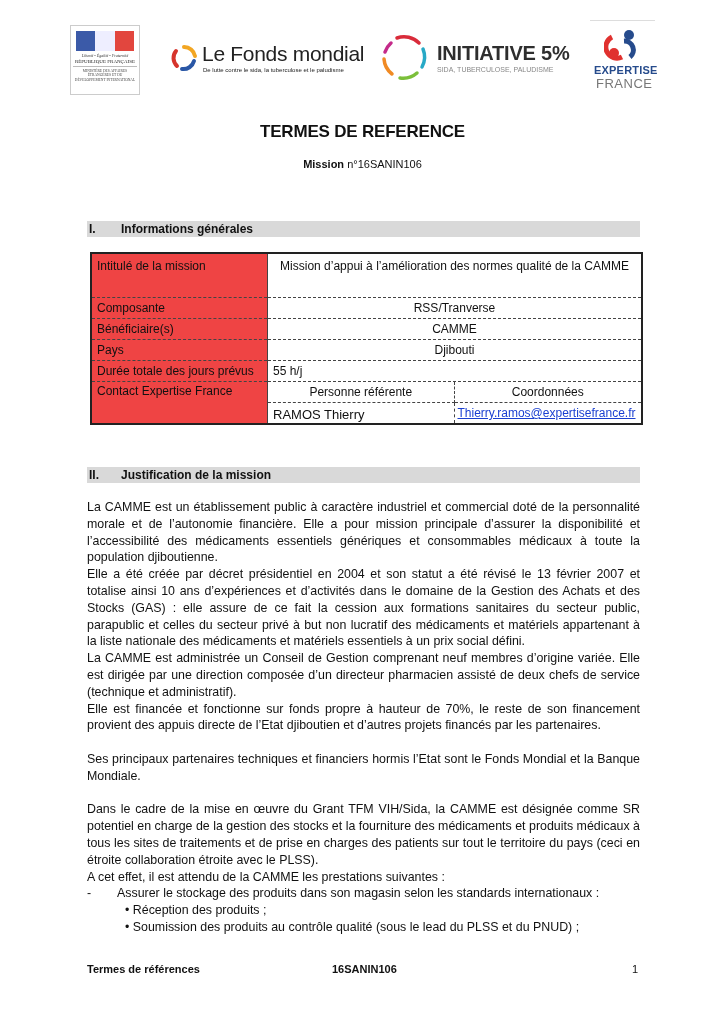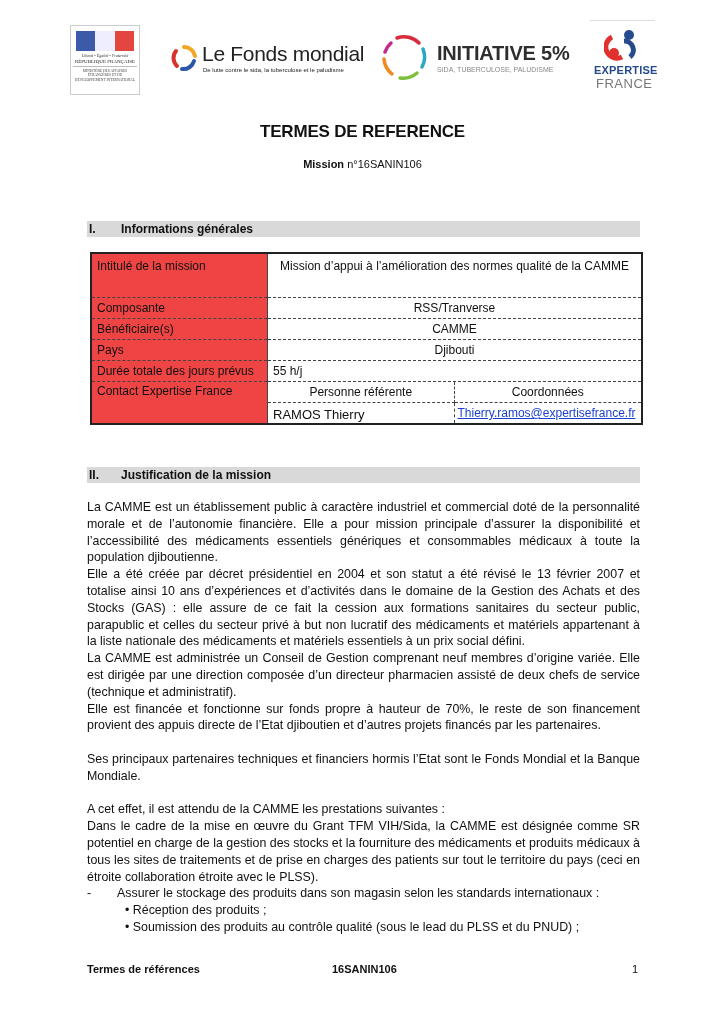--- a/index.html
+++ b/index.html
@@ -176,22 +176,22 @@
   </div>
 
   <div class="body-text" style="top:499px;">
     <p>La CAMME est un établissement public à caractère industriel et commercial doté de la personnalité morale et de l’autonomie financière. Elle a pour mission principale d’assurer la disponibilité et l’accessibilité des médicaments essentiels génériques et consommables médicaux à toute la population djiboutienne.</p>
     <p>Elle a été créée par décret présidentiel en 2004 et son statut a été révisé le 13 février 2007 et totalise ainsi 10 ans d’expériences et d’activités dans le domaine de la Gestion des Achats et des Stocks (GAS) : elle assure de ce fait la cession aux formations sanitaires du secteur public, parapublic et celles du secteur privé à but non lucratif des médicaments et matériels appartenant à la liste nationale des médicaments  et matériels essentiels à un prix social défini.</p>
     <p>La CAMME est administrée un Conseil de Gestion comprenant neuf  membres d’origine variée. Elle est dirigée par une direction composée d’un directeur pharmacien assisté de deux chefs de service (technique et administratif).</p>
     <p>Elle est financée et fonctionne sur fonds propre à hauteur de 70%, le reste de son financement provient des appuis directe de l’Etat djiboutien et d’autres projets financés par les partenaires.</p>
     <div class="gap"></div>
     <p>Ses principaux partenaires techniques et financiers hormis l’Etat sont le Fonds Mondial et la Banque Mondiale.</p>
     <div class="gap"></div>
+    <p>Dans le cadre de la mise en œuvre du Grant TFM VIH/Sida, la CAMME est désignée comme SR potentiel en charge de la gestion des stocks et la fourniture des médicaments et produits médicaux à tous les sites de traitements et de prise en charges des patients sur tout le territoire du pays (ceci en étroite collaboration étroite avec le PLSS).</p>
     <p>A cet effet, il est attendu de la CAMME les prestations suivantes :</p>
-    <p>Dans le cadre de la mise en œuvre du Grant TFM VIH/Sida, la CAMME est désignée comme SR potentiel en charge de la gestion des stocks et la fourniture des médicaments et produits médicaux à tous les sites de traitements et de prise en charges des patients sur tout le territoire du pays (ceci en étroite collaboration étroite avec le PLSS).</p>
     <p class="dash-item"><span class="dash">-</span><span>Assurer le stockage des produits dans son magasin selon les standards internationaux :</span></p>
     <p class="bullet-item"><span>•</span> <span>Réception des produits ;</span></p>
     <p class="bullet-item"><span>•</span> <span>Soumission des produits au contrôle qualité (sous le lead du PLSS et du PNUD) ;</span></p>
   </div>
 
   <div class="footer">
     <span class="f1">Termes de références</span>
     <span class="f2">16SANIN106</span>
     <span class="f3">1</span>
   </div>

